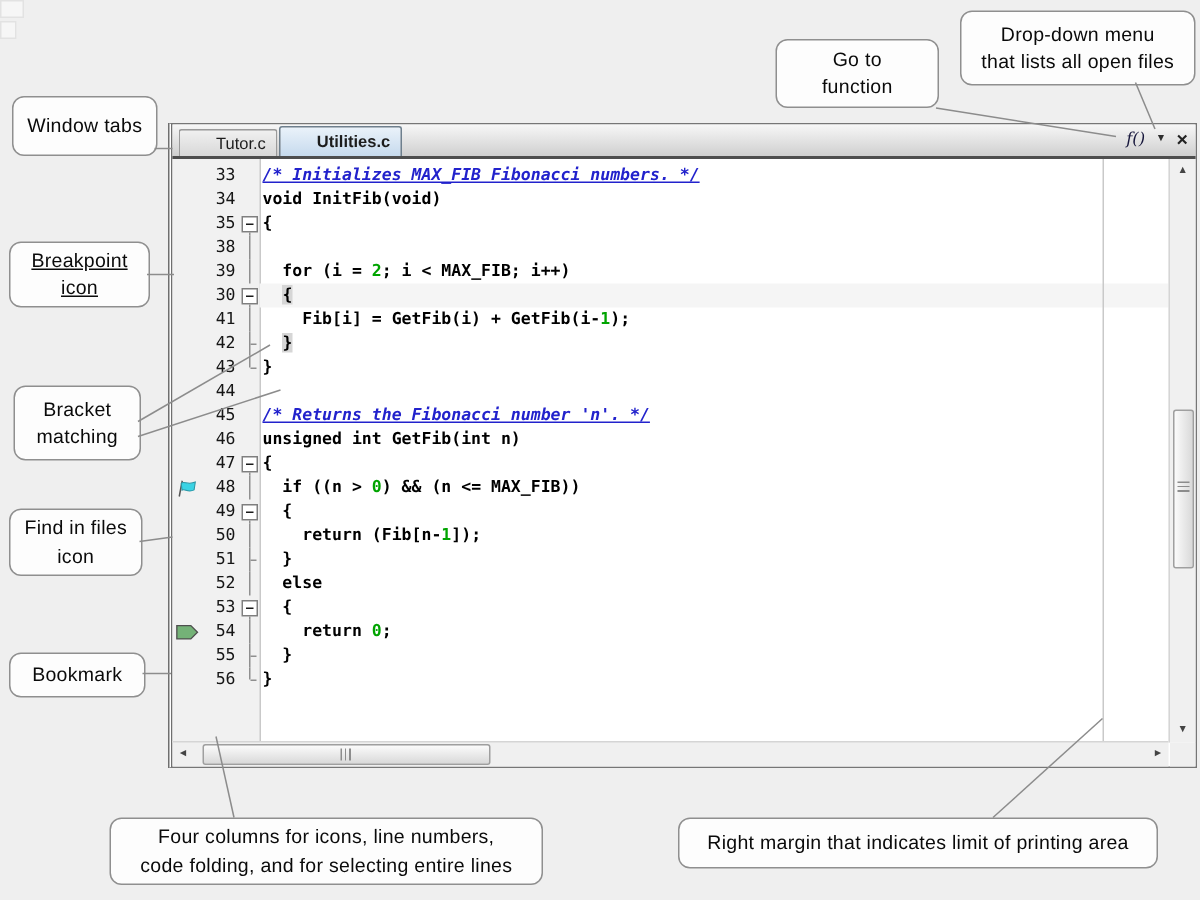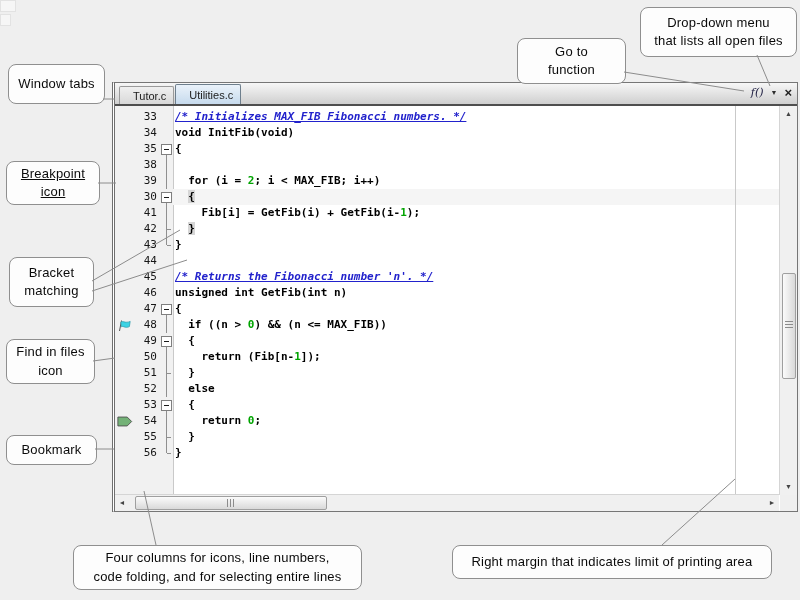--- a/index.html
+++ b/index.html
@@ -15,21 +15,21 @@
   .artifact.a2 { left:0; top:14px; width:9px; height:10px; }
 
   
   .callout {
     position:absolute; background:#fdfdfd; border:1px solid #8f8f8f;
     border-radius:8px; display:flex; align-items:center; justify-content:center;
     text-align:center; font-size:13px; line-height:1.4; color:#0a0a0a;
     letter-spacing:.2px; white-space:pre-line; z-index:5;
   }
   .co-window-tabs   { left:8px;   top:64px;  width:95px;  height:38px; }
-  .co-goto          { left:517px; top:38px;  width:107px; height:44px; }
+  .co-goto          { left:517px; top:26px;  width:107px; height:44px; }
   .co-dropdown      { left:640px; top:7px;   width:155px; height:48px; }
   .co-breakpoint    { left:6px;   top:161px; width:92px;  height:42px;text-decoration:underline; }
   .co-bracket       { left:9px;   top:257px; width:83px;  height:48px; }
   .co-findfiles     { left:6px;   top:339px; width:87px;  height:43px; }
   .co-bookmark      { left:6px;   top:435px; width:89px;  height:28px; }
   .co-fourcols      { left:73px;  top:545px; width:287px; height:43px; }
   .co-rightmargin   { left:452px; top:545px; width:318px; height:32px; }
 
   
   #connectors { position:absolute; left:0; top:0; width:800px; height:600px;
@@ -44,28 +44,28 @@
   }
 
   
   .tab-bar {
     position:absolute; left:0; top:0; right:0; height:21px;
     background:linear-gradient(#f7f7f7,#cfcfcf);
     display:flex; align-items:flex-end; padding-left:4px; overflow:visible;
   }
   .tab-separator { position:absolute; left:0; top:21px; right:0; height:2px; background:#4e4e4e; }
   .tab {
-    font-size:11px; padding:2px 7px 1px 13px; margin-right:1px; color:#1c1c1c;
+    font-size:11px; padding:2px 7px 1px 24px; margin-right:1px; color:#1c1c1c;
     border:1px solid #9a9a9a; border-bottom:none; border-radius:2px 2px 0 0;
     background:linear-gradient(#f0f0f0,#d8d8d8); height:14px; line-height:14px;
     cursor:default; position:relative;
   }
   .tab.active {
     background:linear-gradient(#eaf2fa,#c6daed); border-color:#6e7f8d;
-    font-weight:normal; height:16px; line-height:16px; z-index:2;
+    font-weight:bold; height:16px; line-height:16px; z-index:2;
   }
   .tab-controls {
     position:absolute; right:5px; top:4px; display:flex; align-items:center; gap:7px;
   }
   .fn-btn { font-family:"DejaVu Serif", serif; font-style:italic; font-size:11px; color:#17173c; line-height:12px; }
   .dd-btn { font-size:7px; color:#2e2e2e; line-height:8px; }
   .close-btn { font-size:13px; font-weight:bold; color:#222; line-height:12px; }
 
   
   .gutter-bg {

